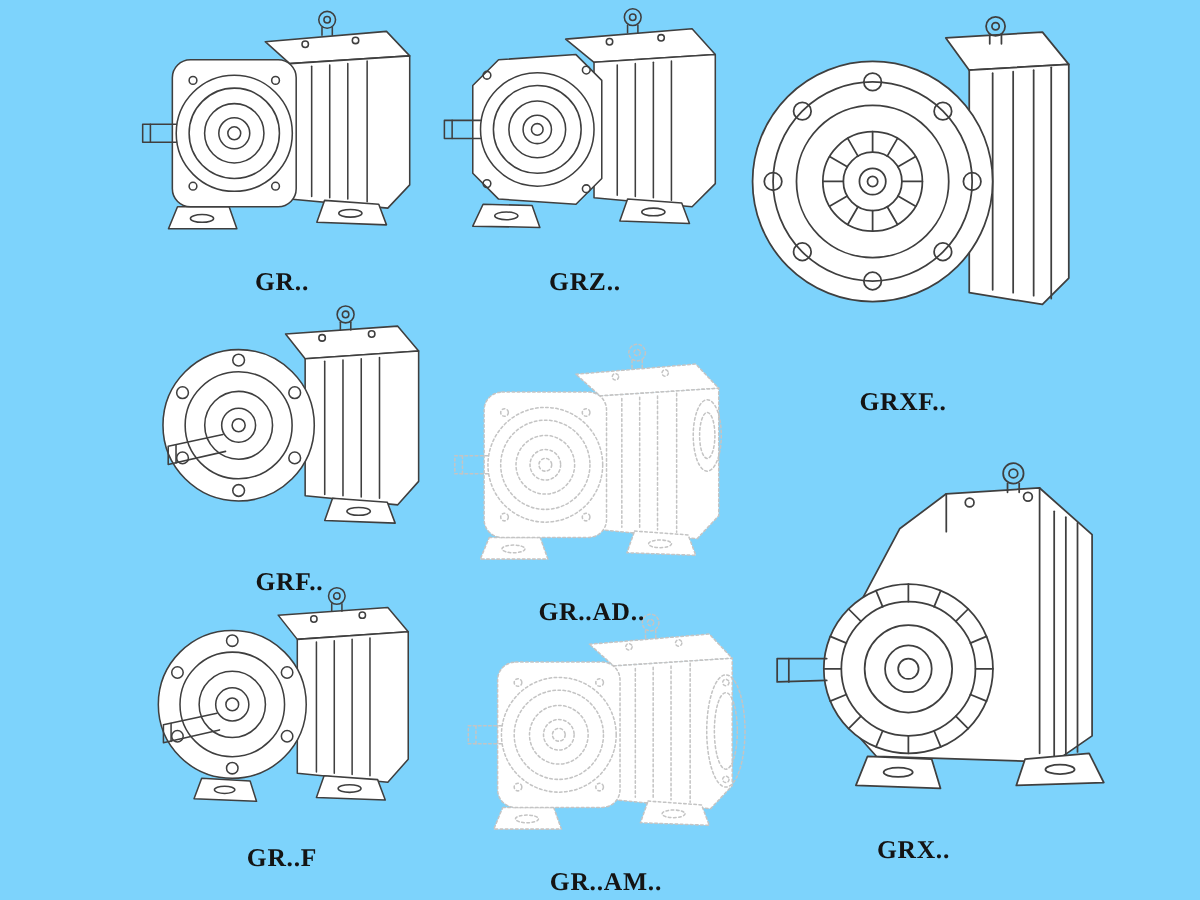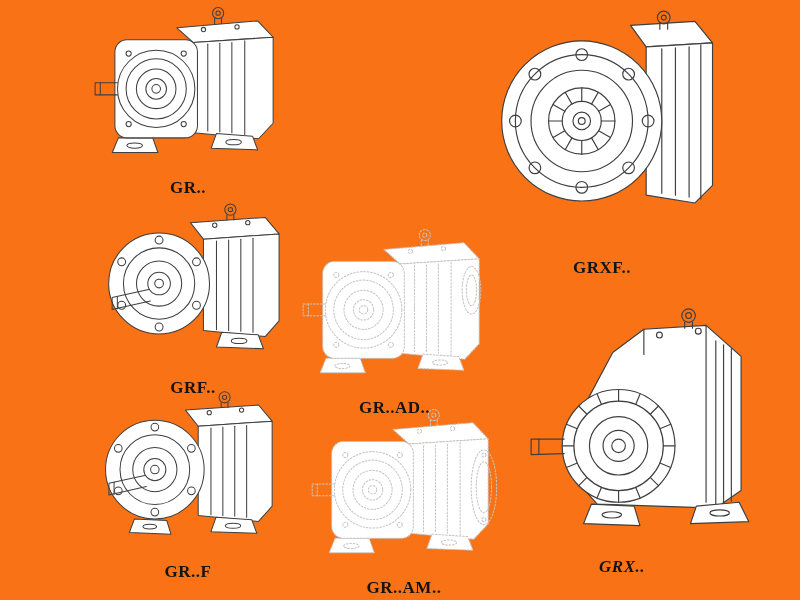--- a/index.html
+++ b/index.html
@@ -1,16 +1,16 @@
 <!DOCTYPE html>
 <html><head>
 <meta charset="utf-8">
 <style>
   html,body { margin:0; padding:0; background:#ffffff; }
-  .page { position:relative; width:800px; height:600px; background:#f97316; overflow:hidden;
+  .page { position:relative; width:800px; height:600px; background:#7dd3fc; overflow:hidden;
           font-family:"Liberation Serif", serif; }
   figure { position:absolute; margin:0; display:flex; flex-direction:column; align-items:center; }
   figcaption { font-weight:700; font-size:17px; color:#141414; letter-spacing:.5px; margin-top:4px;
                font-family:"Liberation Serif", serif; }
   svg.drawing { stroke:#3f3f3f; stroke-width:1.2; fill:none; stroke-linejoin:round; stroke-linecap:round; }
   svg.drawing.faded { stroke:#c4c4c4; stroke-dasharray:2 2; }
   .cap-shift-left { padding-right:34px; }
   .cap-shift-left-sm { padding-right:20px; }
   .cap-gap { margin-top:18px;text-align:center; }
 </style>
@@ -198,20 +198,26 @@
 
 <div class="page">
 
   <figure style="left:88px; top:2px; width:200px;">
     <svg class="drawing" viewBox="0 0 230 200" width="198" height="172">
         <use href="#sym-foot"></use>
       </svg>
     <figcaption>GR..</figcaption>
   </figure>
 
+  <figure style="left:290px; top:2px; width:200px;">
+    <svg class="drawing" viewBox="0 0 230 200" width="198" height="172">
+        <use href="#sym-foot2"></use>
+      </svg>
+    <figcaption>GRZ..</figcaption>
+  </figure>
 
   <figure style="left:488px; top:0px; width:248px;">
     <svg class="drawing" viewBox="0 0 250 230" width="244" height="240">
         <use href="#sym-bigflange"></use>
       </svg>
     <figcaption class="cap-gap cap-shift-left-sm">GRXF..</figcaption>
   </figure>
 
   <figure style="left:88px; top:200px; width:210px;">
     <svg class="drawing" viewBox="0 0 230 200" width="200" height="174">
@@ -222,21 +228,21 @@
 
   <figure style="left:292px; top:224px; width:205px;">
     <svg class="drawing faded" viewBox="0 0 230 200" width="196" height="170">
       <use href="#sym-foot"></use>
       <ellipse cx="205" cy="78" rx="11" ry="28"></ellipse>
       <ellipse cx="205" cy="78" rx="6" ry="18"></ellipse>
     </svg>
     <figcaption>GR..AD..</figcaption>
   </figure>
 
-  <figure style="left:494px; top:302px; width:290px;font-style:italic;">
+  <figure style="left:481px; top:302px; width:290px;">
     <svg class="drawing" viewBox="0 0 290 250" width="282" height="243">
         <use href="#sym-bigfoot"></use>
       </svg>
     <figcaption class="cap-shift-left" style="margin-top:12px;">GRX..</figcaption>
   </figure>
 
   <figure style="left:88px; top:388px; width:200px;">
     <svg class="drawing" viewBox="0 0 230 200" width="196" height="170">
       <use href="#sym-flange"></use>
       <polygon fill="#fff" points="52,154 90,156 95,172 46,170"></polygon>

